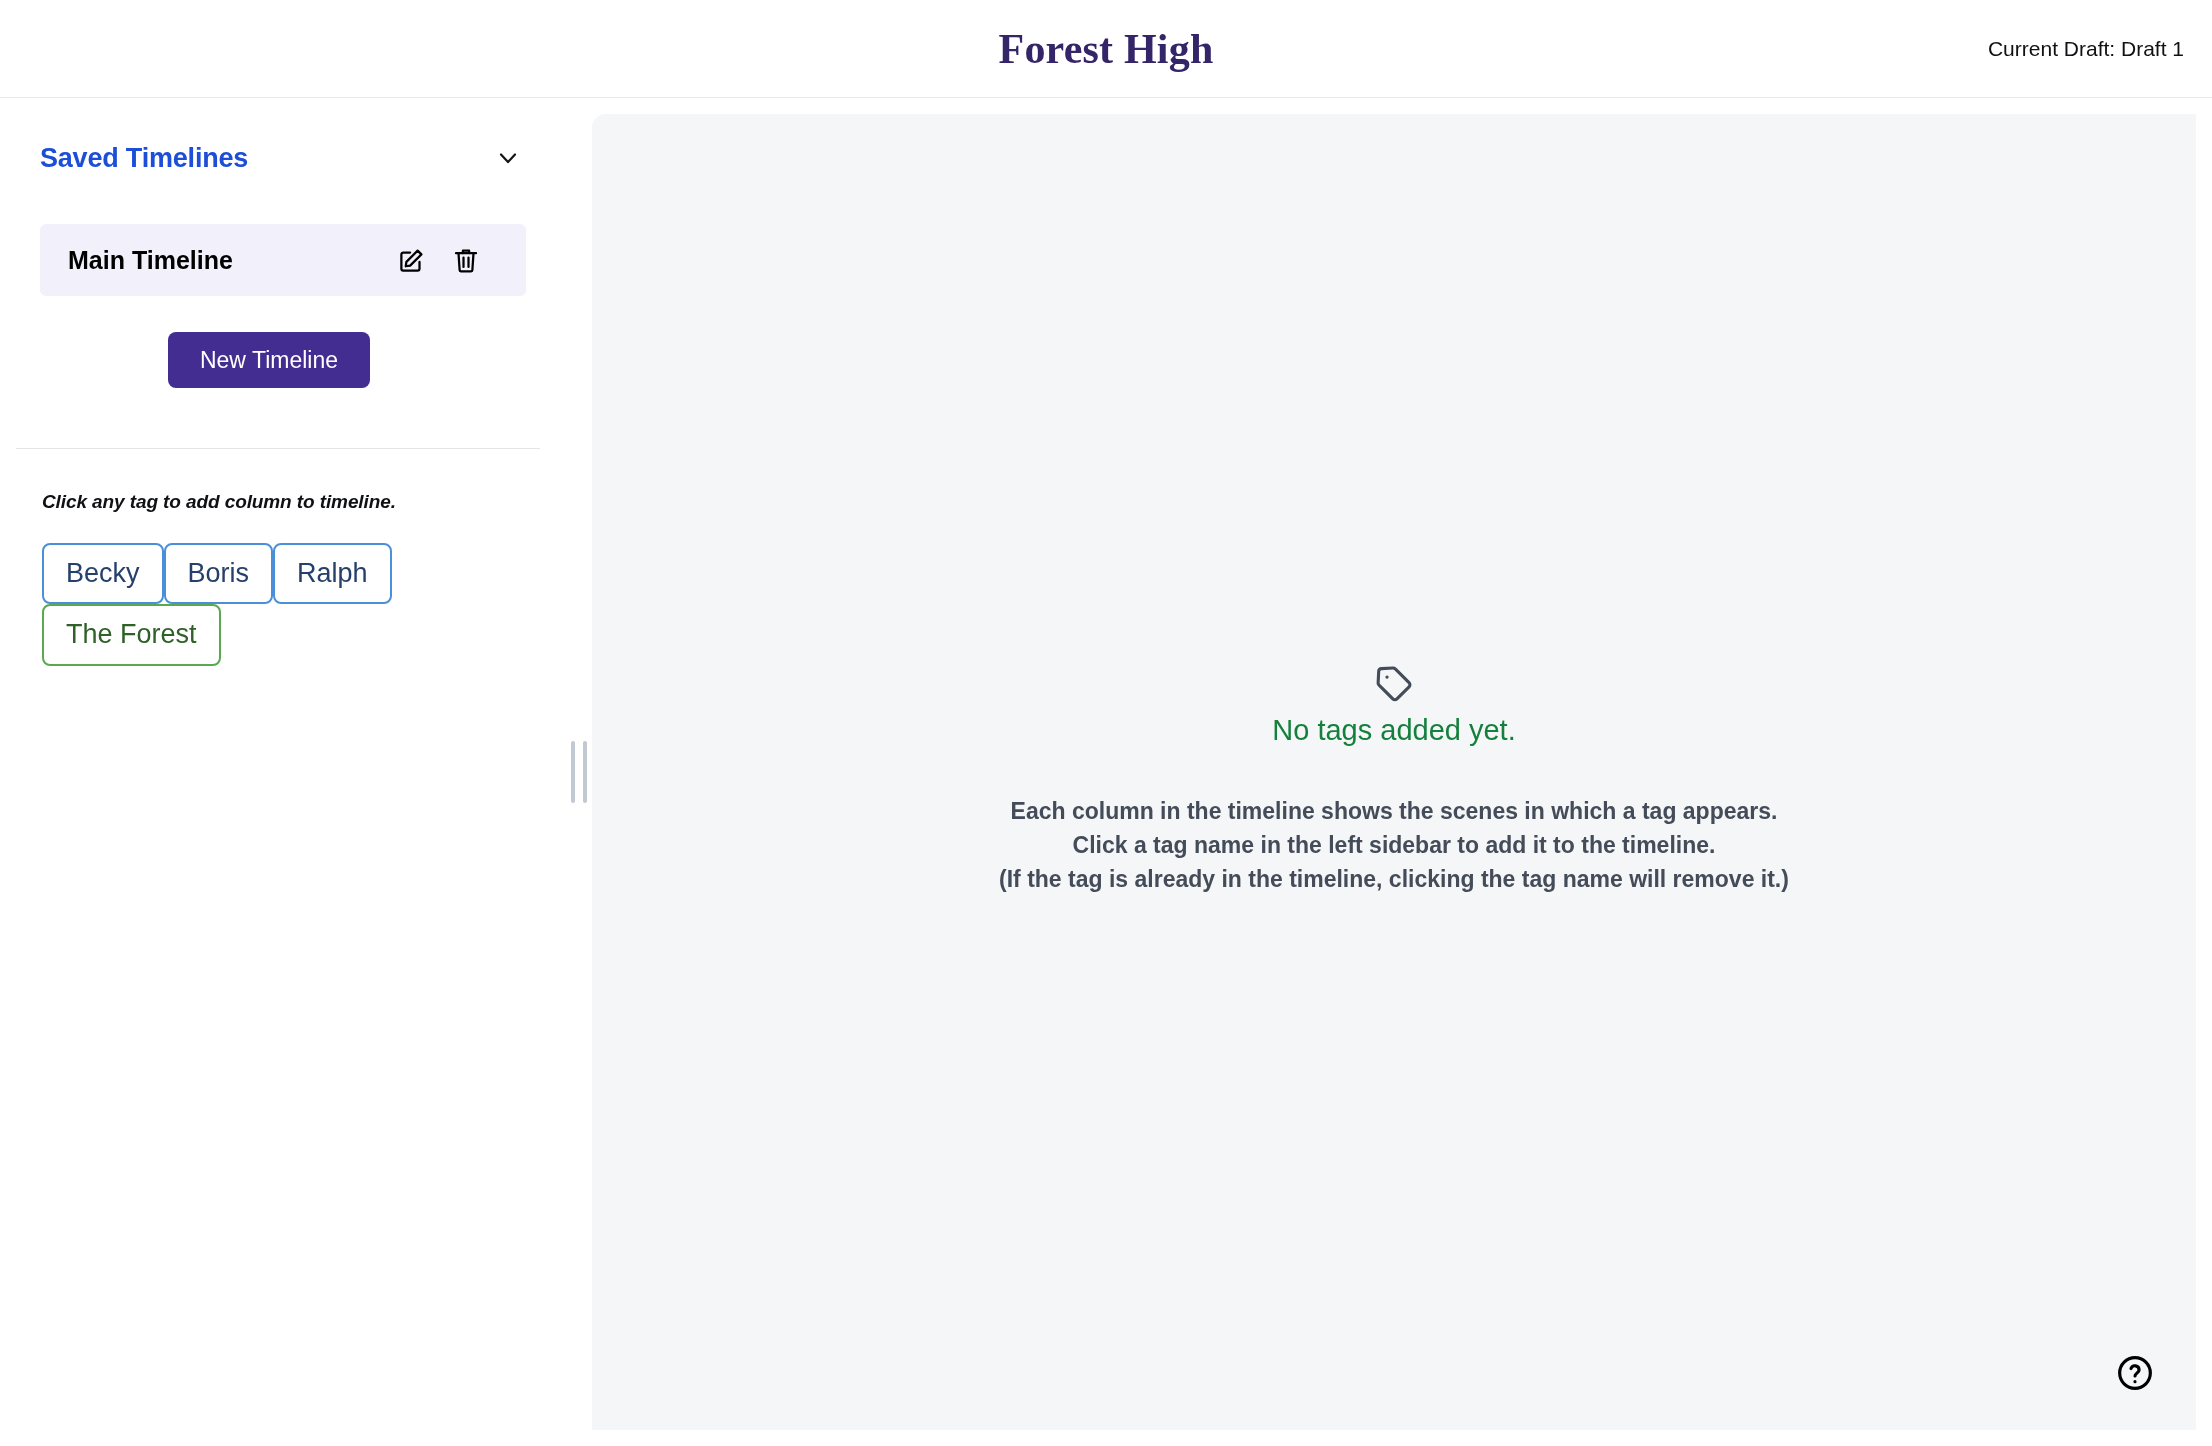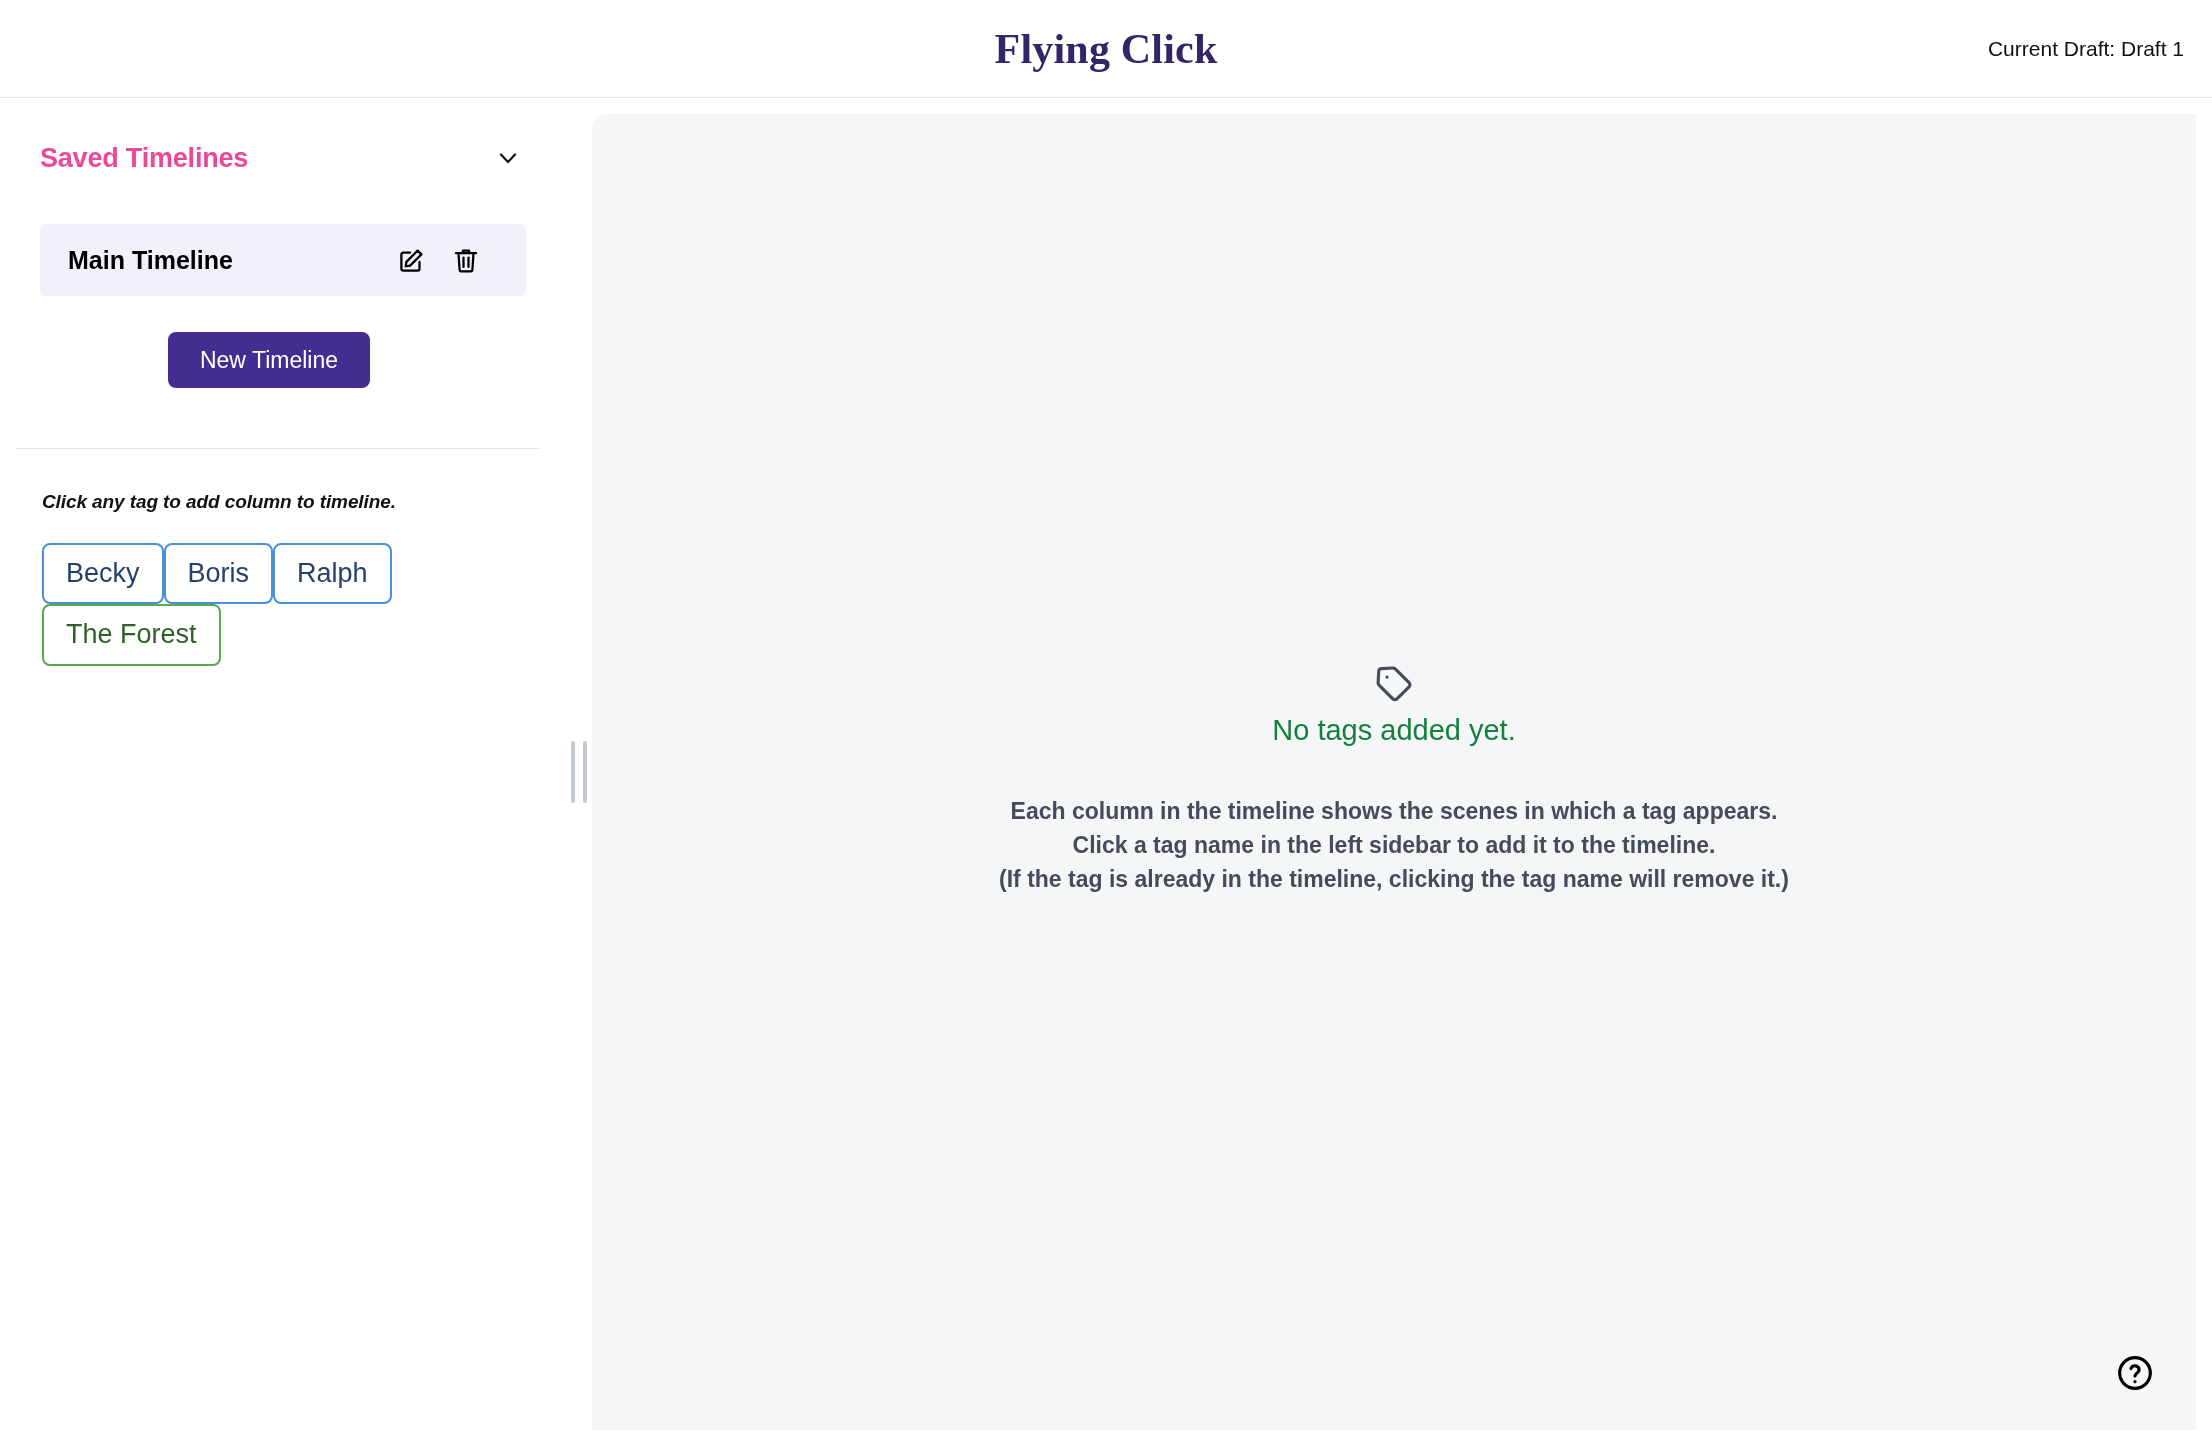--- a/index.html
+++ b/index.html
@@ -59,21 +59,21 @@
   }
   .sidebar-header {
     display: flex;
     align-items: center;
     justify-content: space-between;
     padding: 40px 38px 0 40px;
   }
   .sidebar-title {
     font-size: 27px;
     font-weight: bold;
-    color: #ec4899;
+    color: #1d4ed8;
     letter-spacing: -0.2px;
   }
   .chevron-btn {
     width: 40px;
     height: 40px;
     display: flex;
     align-items: center;
     justify-content: center;
     cursor: pointer;
     background: none;
@@ -225,21 +225,21 @@
     padding: 0;
     display: flex;
     align-items: center;
     justify-content: center;
   }
 </style>
 </head>
 <body>
 
 <div class="app-header">
-  <div class="app-title">Flying Click</div>
+  <div class="app-title">Forest High</div>
   <div class="draft-label">Current Draft: Draft 1</div>
 </div>
 
 <div class="app-body">
 
   <div class="sidebar">
 
     <div class="sidebar-header">
       <div class="sidebar-title">Saved Timelines</div>
       <button class="chevron-btn">

